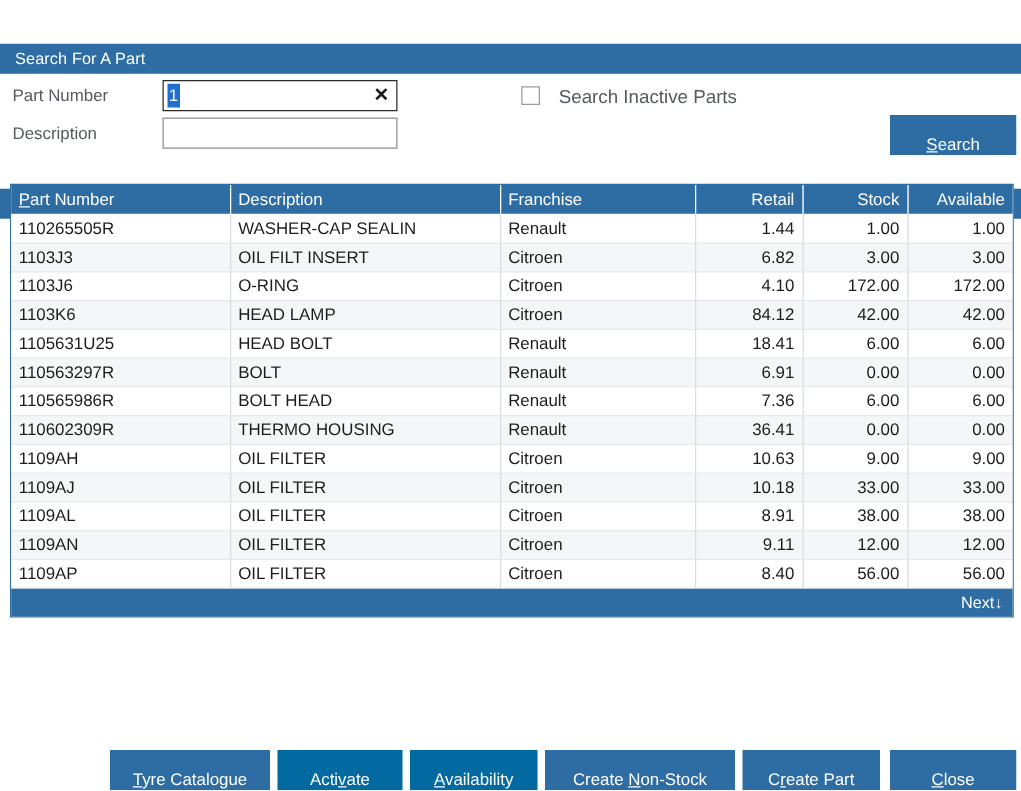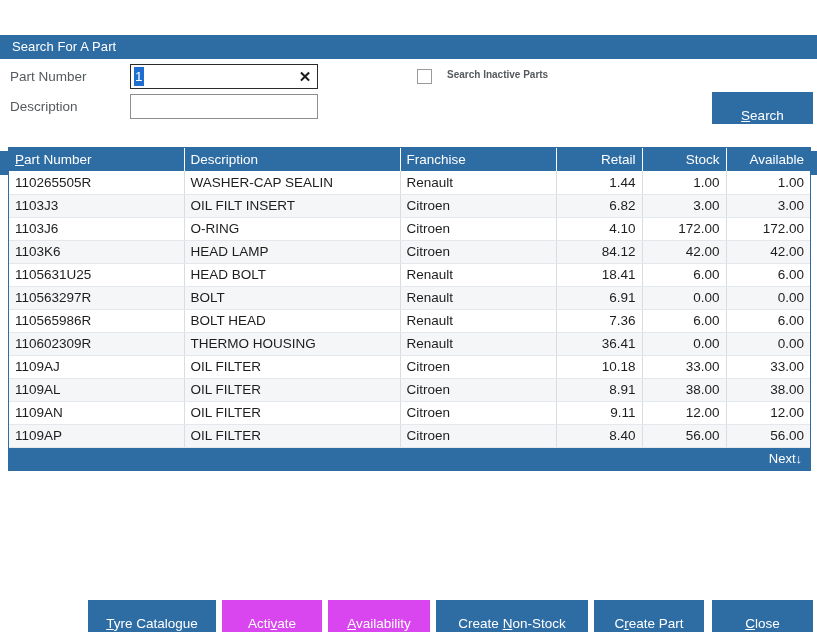--- a/index.html
+++ b/index.html
@@ -92,37 +92,36 @@
   .checkbox-box {
     position: absolute;
     left: 417px; top: 43px;
     width: 15px; height: 15px;
     border: 1px solid #9a9a9a;
     background: #ffffff;
     cursor: pointer;
   }
   #label-inactive {
     left: 447px; top: 43px;
-    font-size: 10px;
+    font-size: 15px;
     color: #555a5e;
-    font-weight: bold;
   }
 
   .btn {
     border: none;
     background: #2e6ca4;
     color: #ffffff;
     font-family: "Liberation Sans", sans-serif;
     font-size: 13.5px;
     cursor: pointer;
     padding: 16px;
     text-align: center;
   }
   .btn.disabled {
-    background: #d946ef;
+    background: #0369a1;
     color: #ffffff;
     cursor: default;
   }
   #btn-search {
     position: absolute;
     left: 712px; top: 66px;
     width: 101px; height: 30px;
   }
 
   
@@ -303,20 +302,28 @@
           </tr>
           <tr>
             <td>110602309R</td>
             <td>THERMO HOUSING</td>
             <td>Renault</td>
             <td class="num">36.41</td>
             <td class="num">0.00</td>
             <td class="num">0.00</td>
           </tr>
           <tr>
+            <td>1109AH</td>
+            <td>OIL FILTER</td>
+            <td>Citroen</td>
+            <td class="num">10.63</td>
+            <td class="num">9.00</td>
+            <td class="num">9.00</td>
+          </tr>
+          <tr>
             <td>1109AJ</td>
             <td>OIL FILTER</td>
             <td>Citroen</td>
             <td class="num">10.18</td>
             <td class="num">33.00</td>
             <td class="num">33.00</td>
           </tr>
           <tr>
             <td>1109AL</td>
             <td>OIL FILTER</td>

